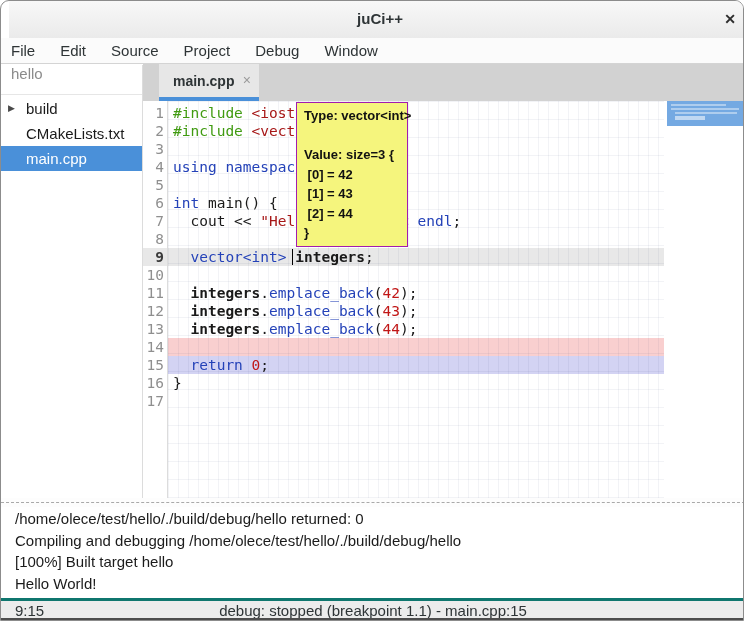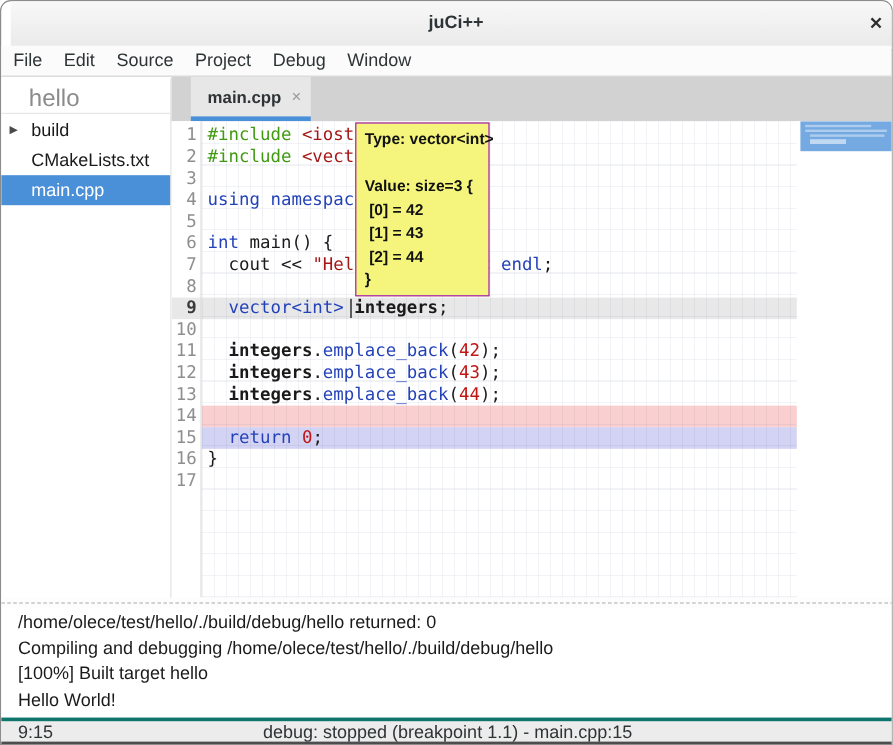--- a/index.html
+++ b/index.html
@@ -8,25 +8,25 @@
           border-radius:9px 9px 0 0;overflow:hidden;}
   
   .titlebar{position:absolute;left:8px;top:0;width:100%;height:41px;
             background:linear-gradient(#f8f8f8,#e9e9e9);border-bottom:1px solid #9e9e9e;}
   .window-title{position:absolute;left:0;right:0;top:9px;text-align:center;font-size:15px;
                 font-weight:bold;color:#2e3436;}
   .close-btn{position:absolute;right:10px;top:8px;width:22px;height:22px;text-align:center;
              line-height:21px;font-size:14px;font-weight:bold;color:#2d2d2d;cursor:default;}
   
   .menubar{position:absolute;left:0;top:37px;width:100%;height:26px;background:#fbfbfb;
-           border-bottom:1px solid #d4d4d4;display:flex;align-items:center;padding-left:1px;}
+           border-bottom:1px solid #d4d4d4;display:flex;align-items:center;padding-left:1px;gap:7px;}
   .menu-item{font-size:15px;color:#2e3436;padding:2px 9px;}
   
   .sidebar{position:absolute;left:0;top:64px;width:141px;height:442px;background:#fff;}
-  .project-label{position:absolute;left:10px;top:6px;font-size:20px;color:#8b8b8b;margin-left:13px;}
+  .project-label{position:absolute;left:10px;top:0;font-size:15px;color:#8b8b8b;}
   .side-sep{position:absolute;left:0;top:29px;width:141px;height:1px;background:#e6e6e6;}
   .tree{position:absolute;left:0;top:31px;width:141px;}
   .tree-row{position:relative;height:25px;line-height:25px;font-size:15px;color:#1a1a1a;}
   .tree-row .lbl{position:absolute;left:25px;top:0;}
   .tree-row .exp{position:absolute;left:7px;top:0;font-size:9px;color:#4a4a4a;}
   .tree-row.sel{background:var(--accent);}
   .tree-row.sel .lbl{color:#ffffff;}
   .vsep{position:absolute;left:141px;top:64px;width:1px;height:442px;background:#dcdcdc;}
   
   .tabbar{position:absolute;left:142px;top:63px;width:602px;height:37px;background:#d2d2d2;}

